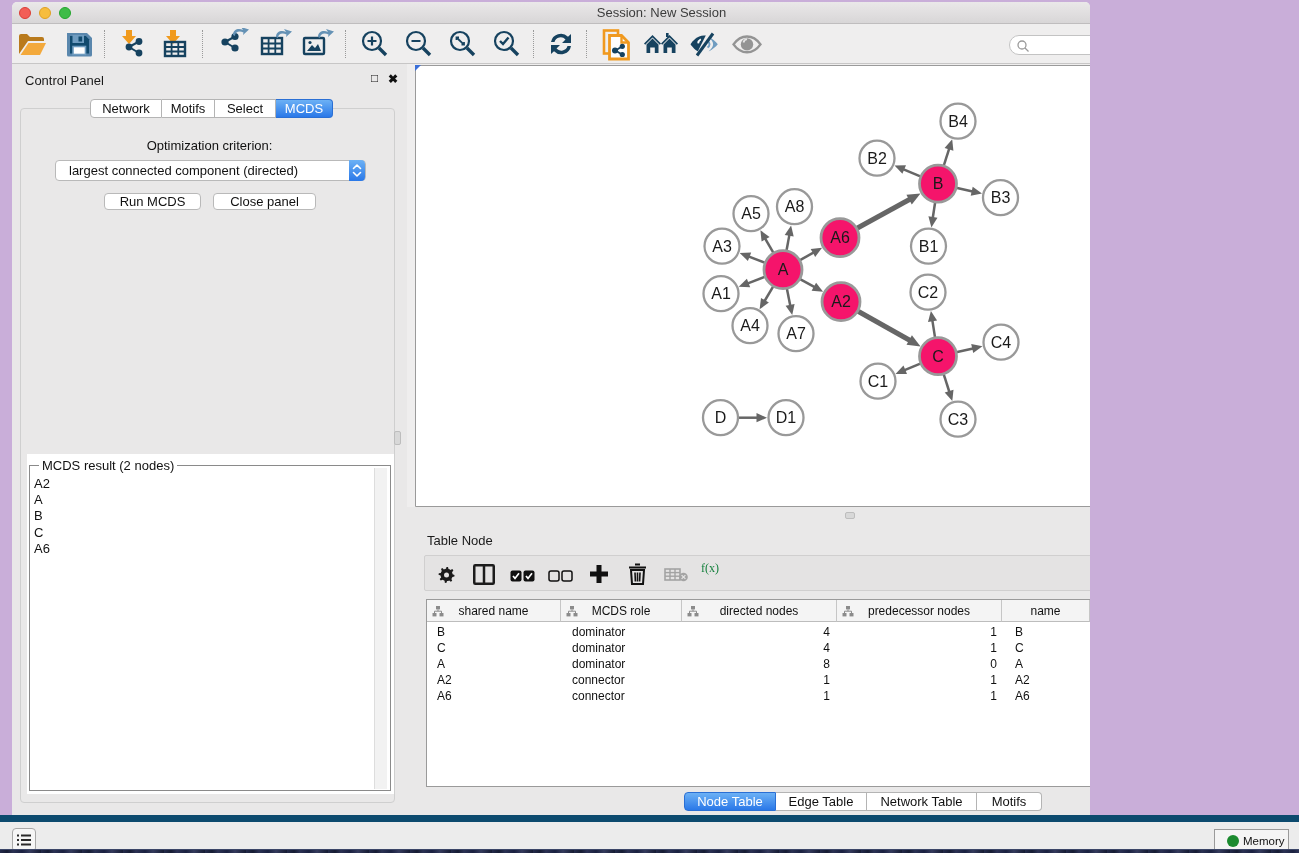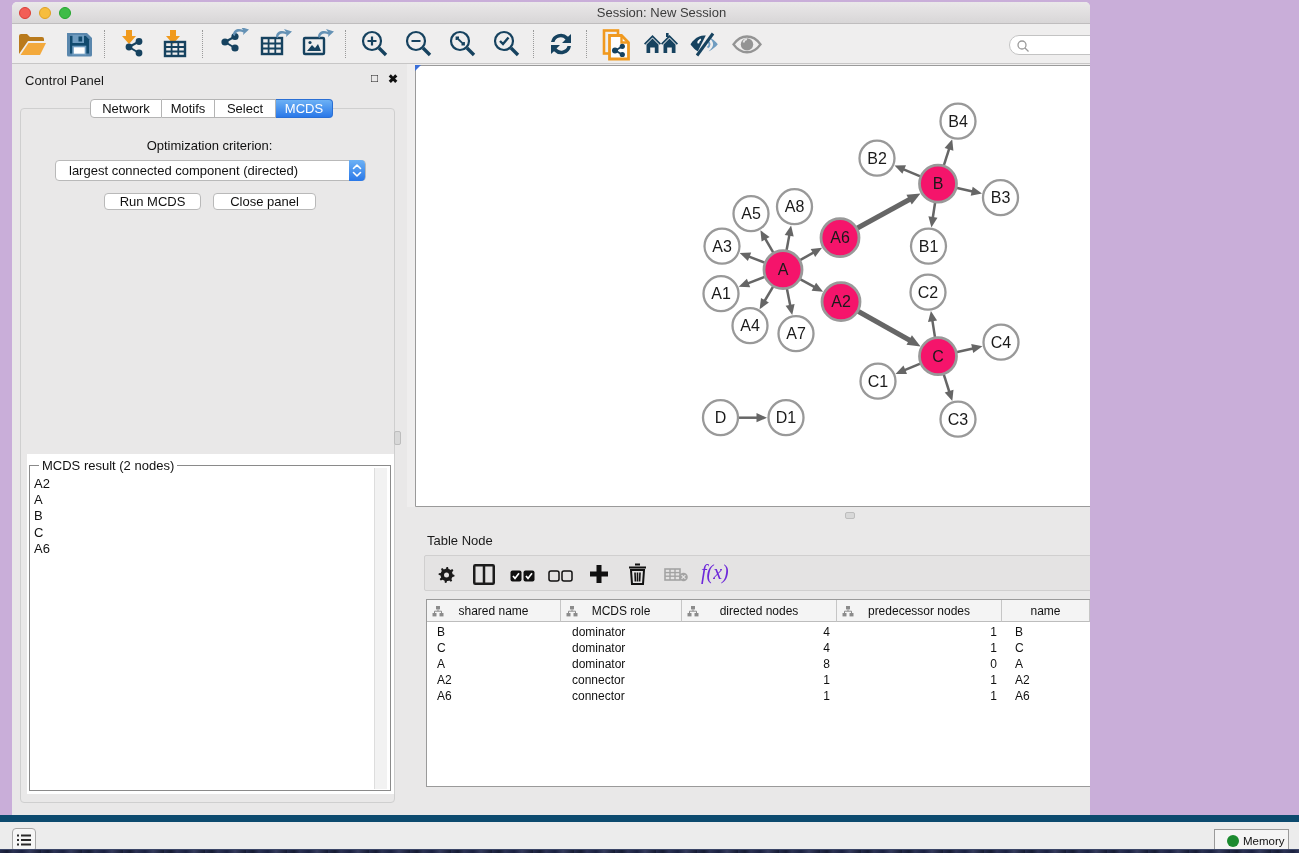--- a/index.html
+++ b/index.html
@@ -406,21 +406,21 @@
       <div class="abs" style="left:239px; top:12px"><svg width="24" height="14" viewBox="0 0 24 14">
         <rect x="1" y="1" width="15" height="11" fill="none" stroke="#a3a3a3" stroke-width="1.6"></rect>
         <line x1="1" y1="4.6" x2="16" y2="4.6" stroke="#a3a3a3" stroke-width="1.4"></line>
         <line x1="1" y1="8.2" x2="16" y2="8.2" stroke="#a3a3a3" stroke-width="1.4"></line>
         <line x1="6" y1="1" x2="6" y2="12" stroke="#a3a3a3" stroke-width="1.4"></line>
         <line x1="11" y1="1" x2="11" y2="12" stroke="#a3a3a3" stroke-width="1.4"></line>
         <circle cx="19.5" cy="9" r="4.3" fill="#a3a3a3"></circle>
         <path d="M17.6 7.1 L21.4 10.9 M21.4 7.1 L17.6 10.9" stroke="#e4e3e3" stroke-width="1.3"></path>
       </svg></div>
 
-      <div class="abs" style="left:276px; top:5px; font-family:'Liberation Serif',serif; font-style:italic; font-size:20px; color:#6d28d9;">f(x)</div>
+      <div class="abs" style="left:276px; top:5px; font-family:'Liberation Serif',serif; font-size:12px; color:#15803d;">f(x)</div>
     </div>
     <div id="tp-table">
       <div class="th" style="left:0px; width:134px"><svg class="hicon" width="12" height="11" viewBox="0 0 12 11">
             <rect x="4" y="0" width="4" height="3.4" fill="#8b8b8b"></rect>
             <rect x="0.5" y="7" width="4" height="3.4" fill="#8b8b8b"></rect>
             <rect x="7.5" y="7" width="4" height="3.4" fill="#8b8b8b"></rect>
             <path d="M6 3.4 L6 5.2 M2.5 7 L2.5 5.2 L9.5 5.2 L9.5 7" stroke="#8b8b8b" fill="none" stroke-width="1"></path>
           </svg><span>shared name</span></div>
       <div class="th" style="left:134px; width:121px"><svg class="hicon" width="12" height="11" viewBox="0 0 12 11">
             <rect x="4" y="0" width="4" height="3.4" fill="#8b8b8b"></rect>
@@ -460,20 +460,26 @@
       <div class="td" style="left:490px; top:40px; width:80px; text-align:right">1</div>
       <div class="td" style="left:490px; top:56px; width:80px; text-align:right">0</div>
       <div class="td" style="left:490px; top:72px; width:80px; text-align:right">1</div>
       <div class="td" style="left:490px; top:88px; width:80px; text-align:right">1</div>
       <div class="td" style="left:588px; top:24px">B</div>
       <div class="td" style="left:588px; top:40px">C</div>
       <div class="td" style="left:588px; top:56px">A</div>
       <div class="td" style="left:588px; top:72px">A2</div>
       <div class="td" style="left:588px; top:88px">A6</div>
     </div>
+    <div class="tabbar" id="tp-tabs">
+      <div class="tab sel" style="width:92px">Node Table</div>
+      <div class="tab" style="width:91px">Edge Table</div>
+      <div class="tab" style="width:110px">Network Table</div>
+      <div class="tab" style="width:65px">Motifs</div>
+    </div>
   </div>
 </div>
 <div id="statusbar">
   <div id="sb-icon"><svg width="22" height="22" viewBox="0 0 22 22">
         <g fill="#2a2a2a">
           <rect x="4" y="5.5" width="2" height="2"></rect>
           <rect x="8" y="5.5" width="10" height="2"></rect>
           <rect x="4" y="10" width="2" height="2"></rect>
           <rect x="8" y="10" width="10" height="2"></rect>
           <rect x="4" y="14.5" width="2" height="2"></rect>

